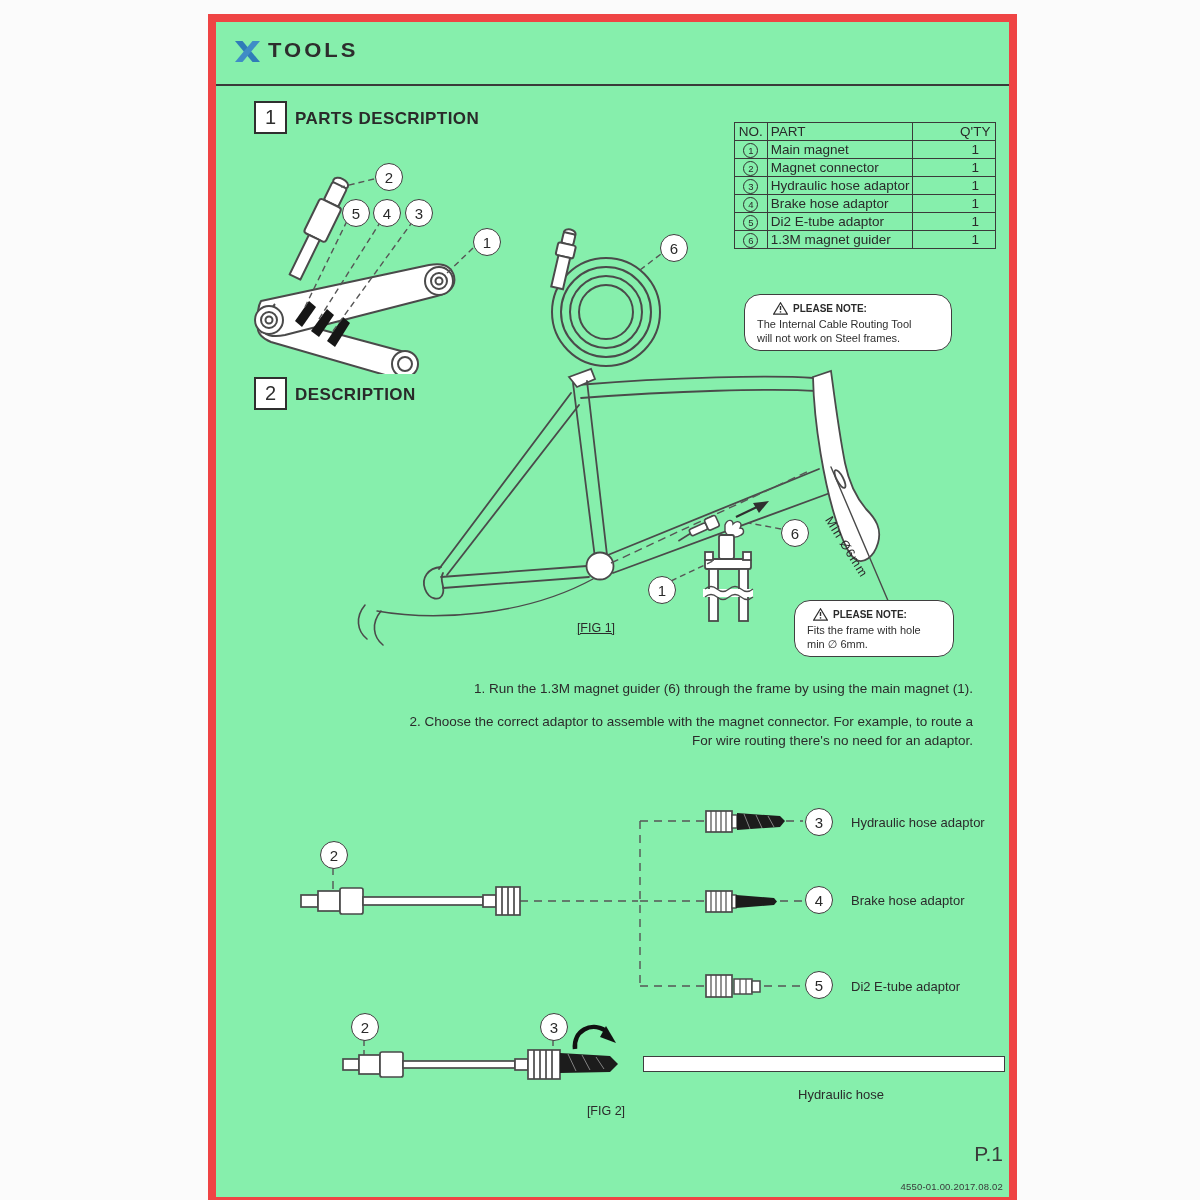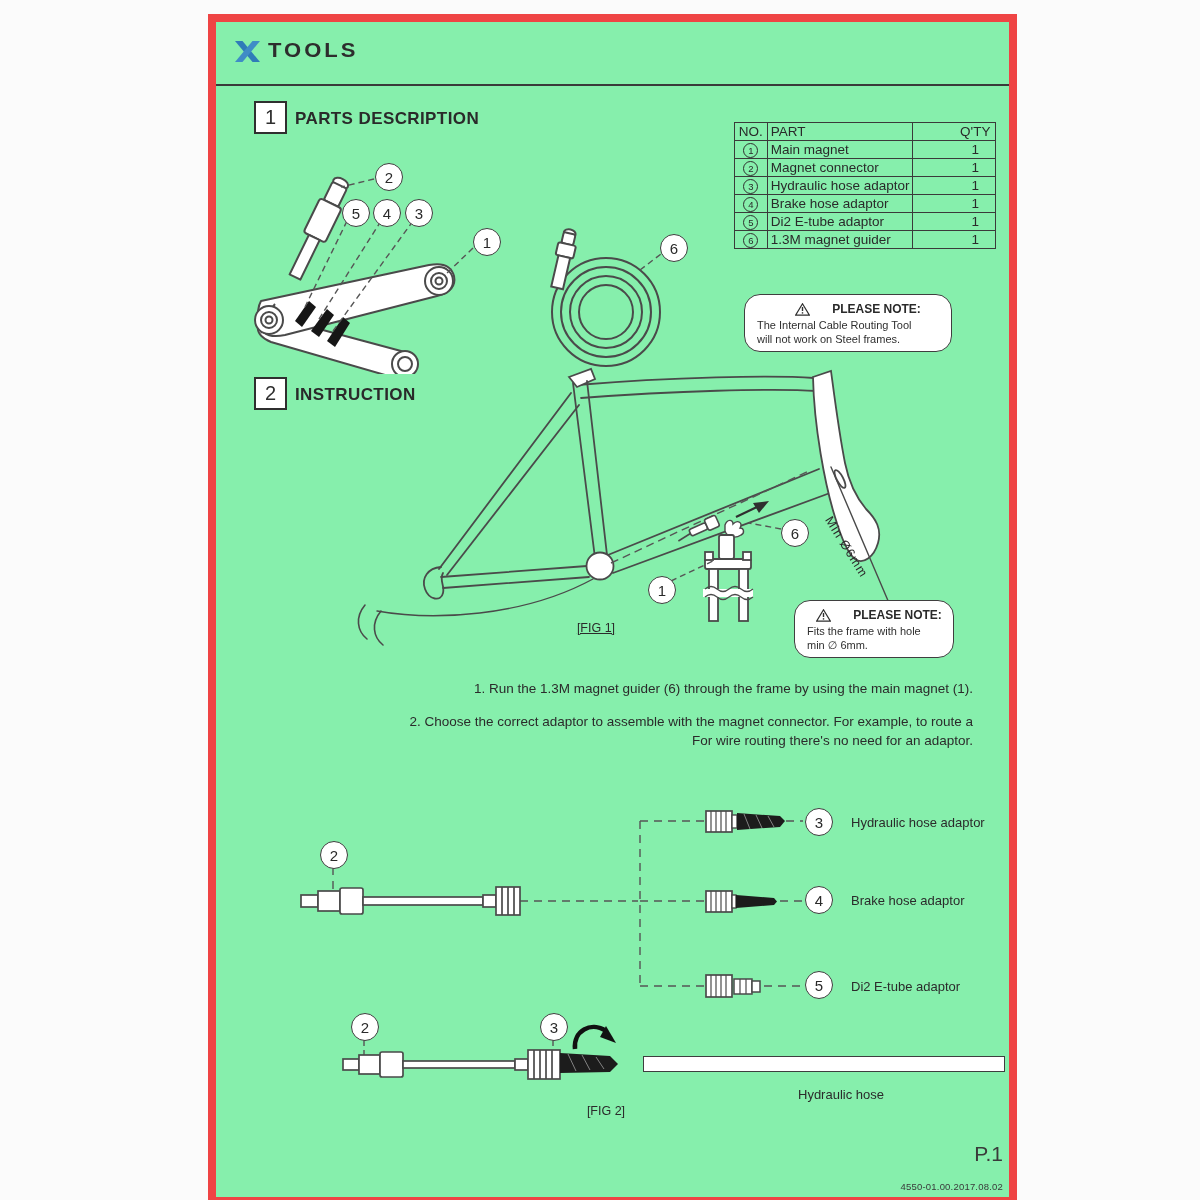--- a/index.html
+++ b/index.html
@@ -21,21 +21,21 @@
   .sec-num{position:absolute;width:29px;height:29px;border:2px solid #2f2f2f;display:flex;align-items:center;justify-content:center;font-size:20px;color:#2f2f2f;background:#fff;}
   .sec-title{position:absolute;font-size:17px;font-weight:bold;letter-spacing:.4px;color:#2a2a2a;}
   
   table.parts{position:absolute;left:518px;top:100px;width:262px;border-collapse:collapse;font-size:13.5px;color:#2a2a2a;}
   table.parts th,table.parts td{border:1.5px solid #3a3a3a;padding:0 3px;height:17px;line-height:17px;text-align:left;font-weight:normal;white-space:nowrap;}
   table.parts .no-col{width:30px;text-align:center;margin-left:16px;}
   table.parts .qty-col{width:42px;text-align:center;padding-left:45px;}
   .circle-num{display:inline-flex;width:13px;height:13px;border:1px solid #2f2f2f;border-radius:50%;align-items:center;justify-content:center;font-size:9.5px;line-height:13px;}
   
   .note{position:absolute;border:1.6px solid #3f3f3f;border-radius:16px;background:#fff;padding:7px 8px 5px 12px;}
-  .note-title{display:flex;align-items:center;gap:22px;font-size:12px;font-weight:bold;color:#2a2a2a;margin-left:16px;margin-bottom:2px;justify-content:center;}
+  .note-title{display:flex;align-items:center;gap:5px;font-size:10px;font-weight:bold;color:#2a2a2a;margin-left:16px;margin-bottom:2px;}
   .note-line{font-size:11px;line-height:14px;color:#2f2f2f;}
   
   .callout{position:absolute;width:26px;height:26px;border:1.6px solid #3e3e3e;border-radius:50%;background:#fff;display:flex;align-items:center;justify-content:center;font-size:15px;color:#2a2a2a;z-index:3;}
   
   .para{position:absolute;font-size:13.5px;line-height:18.5px;color:#2b2b2b;text-align:right;}
   .fig-label{position:absolute;font-size:12.5px;color:#2b2b2b;text-align:center;}
   .diagram-label{position:absolute;font-size:13px;color:#2b2b2b;white-space:nowrap;}
   .rotated-label{position:absolute;font-size:12.5px;letter-spacing:1px;color:#2b2b2b;transform:rotate(58deg);transform-origin:left top;white-space:nowrap;}
   
   .hose-bar{position:absolute;left:427px;top:1034px;width:360px;height:14px;border:1.6px solid #3e3e3e;background:#fff;}
@@ -175,21 +175,21 @@
         <rect x="6.8" y="4" width="1.4" height="4" fill="#2f2f2f"></rect>
         <rect x="6.8" y="9.2" width="1.4" height="1.4" fill="#2f2f2f"></rect>
       </svg>
       <span>PLEASE NOTE:</span>
     </div>
     <div class="note-line">The Internal Cable Routing Tool</div>
     <div class="note-line">will not work on Steel frames.</div>
   </div>
 
   <div class="sec-num" style="left:38px;top:355px;">2</div>
-  <div class="sec-title" style="left:79px;top:363px;">INSTRUCTION</div>
+  <div class="sec-title" style="left:79px;top:363px;">DESCRIPTION</div>
 
   <svg class="lineart" style="left:137px;top:345px;" width="570" height="302" viewBox="0 0 570 302">
     <g stroke="#4a4a4a" stroke-width="1.8" fill="none" stroke-linecap="round">
 
       <path d="M224,18 C320,10 420,8 461,11"></path>
       <path d="M228,31 C320,24 420,21 464,24"></path>
 
       <path d="M216,10 L238,2 L242,12 L224,20 Z" fill="#fff"></path>
 
       <path d="M220,16 L242,191"></path>

